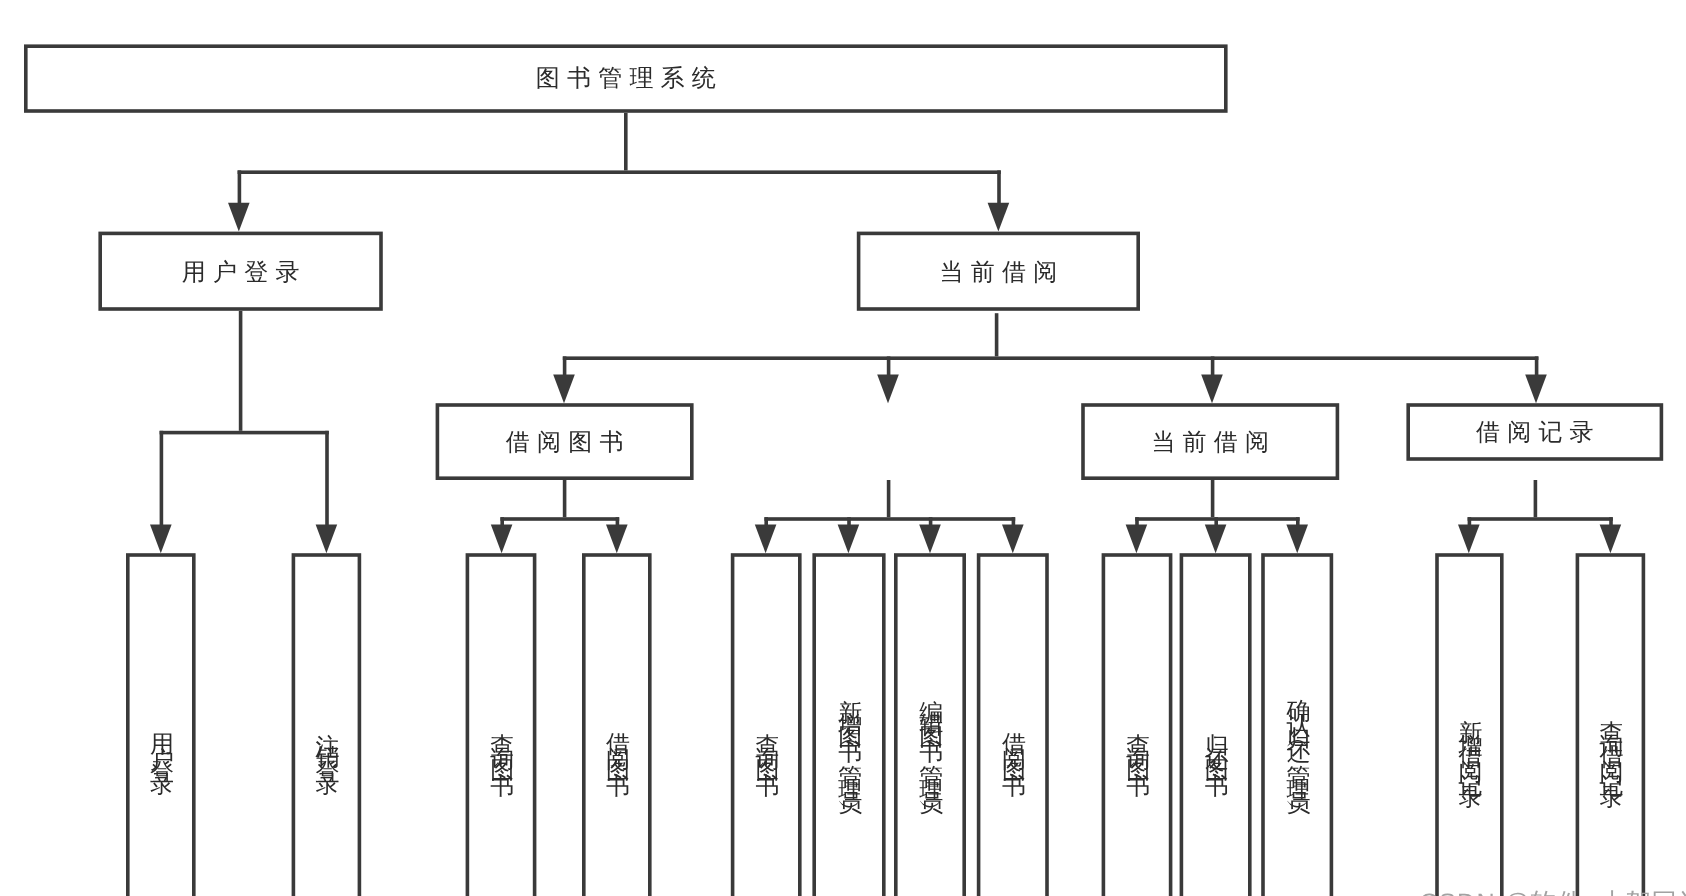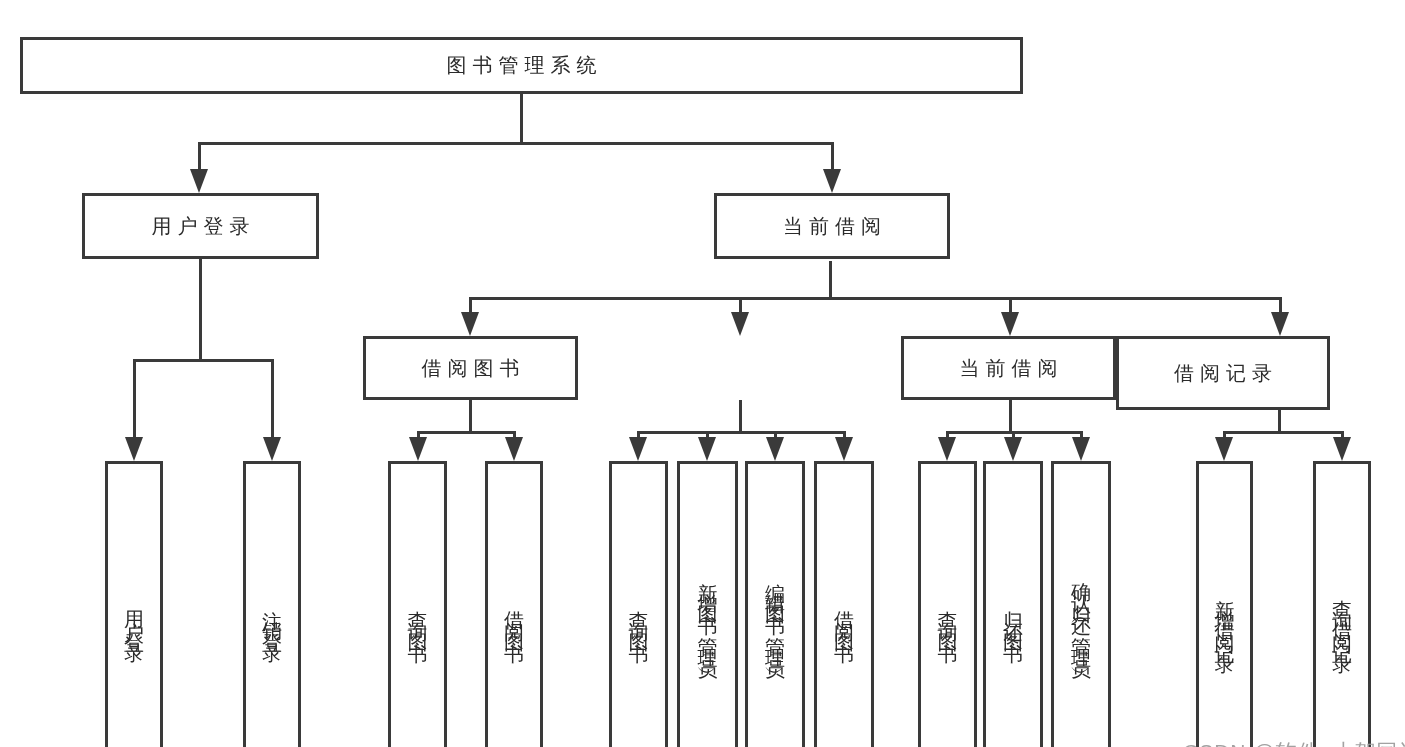--- a/index.html
+++ b/index.html
@@ -94,21 +94,21 @@
   <div class="arrowhead" style="left:1215px;top:413px"></div>
   <div class="arrowhead" style="left:1333px;top:413px"></div>
 
   <div class="box hbox" style="left:20px;top:13px;width:1003px;height:57px">图书管理系统</div>
 
   <div class="box hbox" style="left:82px;top:169px;width:237px;height:66px">用户登录</div>
   <div class="box hbox" style="left:714px;top:169px;width:236px;height:66px">当前借阅</div>
 
   <div class="box hbox" style="left:363px;top:312px;width:215px;height:64px">借阅图书</div>
   <div class="box hbox" style="left:901px;top:312px;width:215px;height:64px">当前借阅</div>
-  <div class="box hbox" style="left:1116px;top:312px;width:214px;height:74px">借阅记录</div>
+  <div class="box hbox" style="left:1172px;top:312px;width:214px;height:48px">借阅记录</div>
 
   <div class="box vbox" style="left:105px;top:437px;width:58px;height:300px">用户登录</div>
   <div class="box vbox" style="left:243px;top:437px;width:58px;height:300px">注销登录</div>
 
   <div class="box vbox" style="left:388px;top:437px;width:59px;height:300px">查询图书</div>
   <div class="box vbox" style="left:485px;top:437px;width:58px;height:300px">借阅图书</div>
 
   <div class="box vbox" style="left:609px;top:437px;width:59px;height:300px">查询图书</div>
   <div class="box vbox" style="left:677px;top:437px;width:61px;height:300px">新增图书（管理员）</div>
   <div class="box vbox" style="left:745px;top:437px;width:60px;height:300px">编辑图书（管理员）</div>

